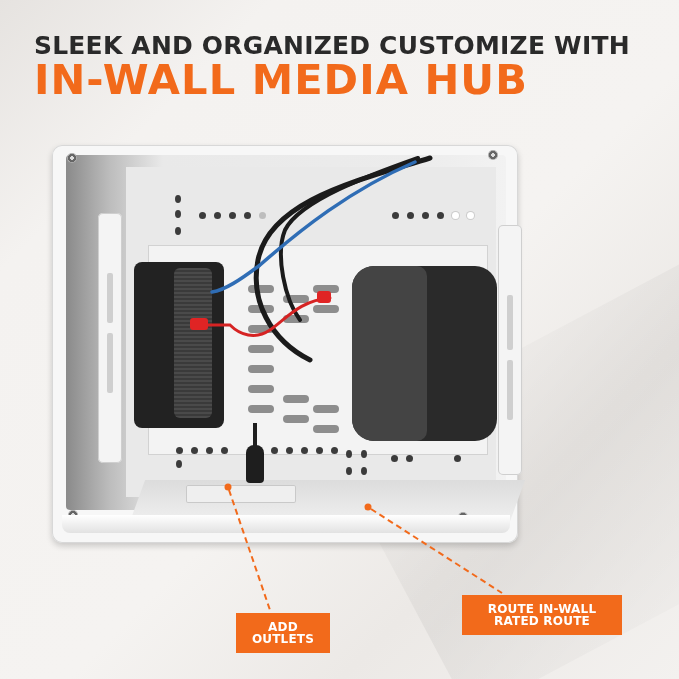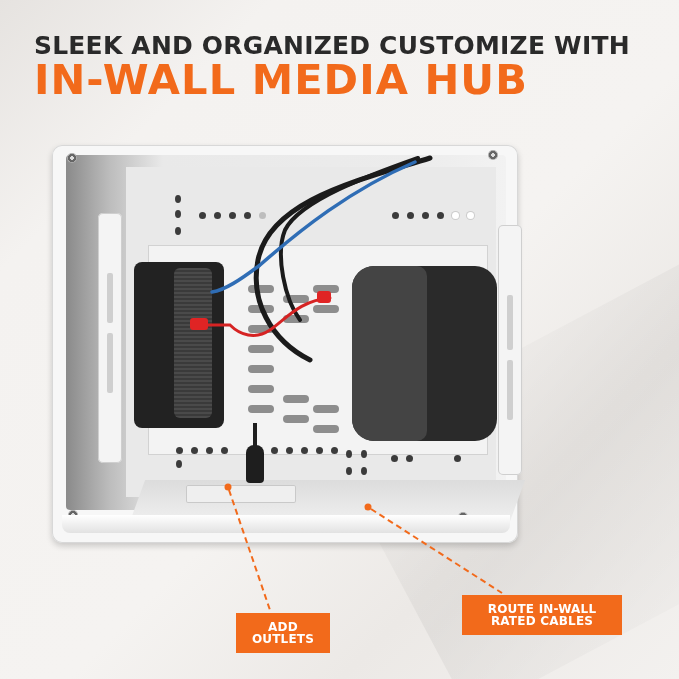--- a/index.html
+++ b/index.html
@@ -223,14 +223,14 @@
   </g>
 </svg>
 
 <div class="callout callout-outlets">
   <span>ADD</span>
   <span>OUTLETS</span>
 </div>
 
 <div class="callout callout-cables">
   <span>ROUTE IN-WALL</span>
-  <span>RATED CABLES</span>
+  <span>RATED ROUTE</span>
 </div>
 
 </body></html>

